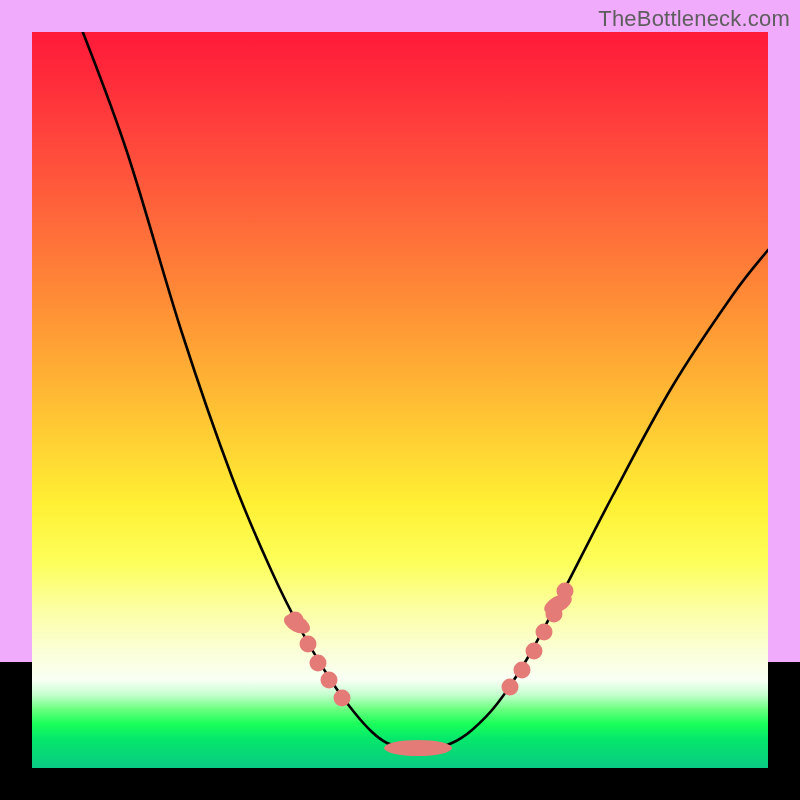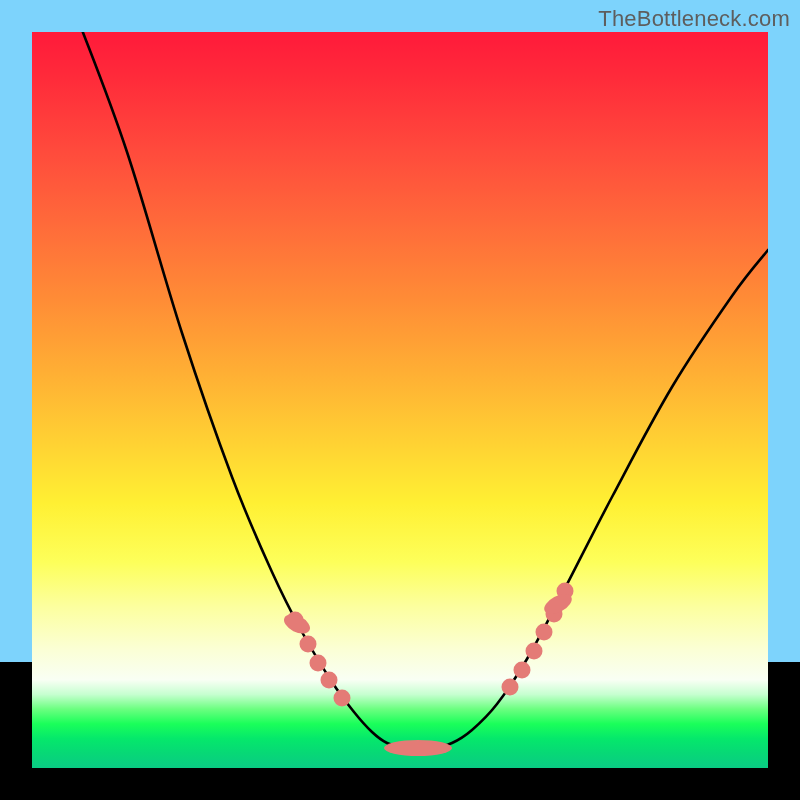--- a/index.html
+++ b/index.html
@@ -7,21 +7,21 @@
     padding: 0;
     width: 800px;
     height: 800px;
     background: #000000;
     overflow: hidden;
   }
   .chart-container {
     position: relative;
     width: 800px;
     height: 662px;
-    background: #7dd3fc;
+    background: #f0abfc;
   }
   .plot-area {
     position: absolute;
     left: 32px;
     top: 32px;
     width: 736px;
     height: 736px;
     
     background: linear-gradient(
       to bottom,

